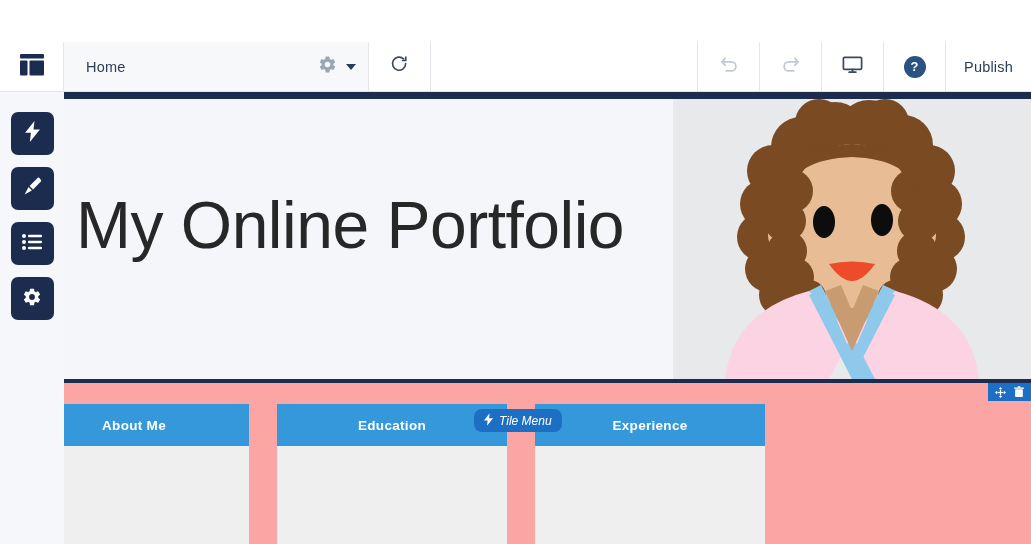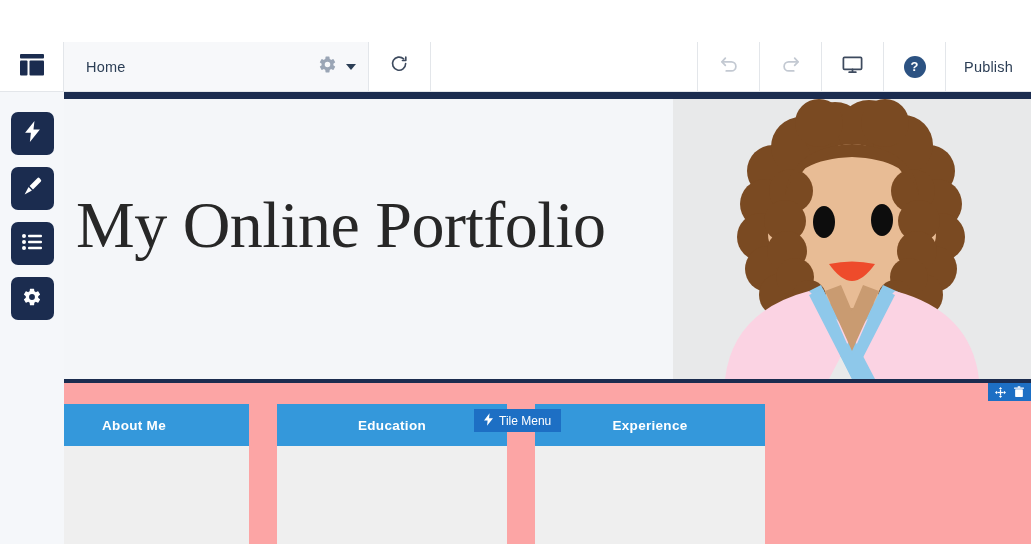--- a/index.html
+++ b/index.html
@@ -89,45 +89,44 @@
   }
   .navy-strip {
     position: absolute; top: 0; left: 64px; width: 967px; height: 7px;
     background: #1b2c4f;
   }
 
   
   .hero {
     position: absolute; top: 7px; left: 0; width: 1031px; height: 280px;
     background: #f4f6f9;
-    font-family: Liberation Serif, serif;
   }
   .hero-title {
     position: absolute; left: 76px; top: 93px;
     font-size: 66px; font-weight: 300; color: #272727;
     letter-spacing: -0.5px; line-height: 1;
     white-space: nowrap;
   }
   .hero-img {
     position: absolute; right: 0; top: 0;
     width: 358px; height: 280px;
     background: #e8e9ea;
     overflow: hidden;
   }
   .hero-img svg { display: block; }
 
   
   .tile-badge {
     position: absolute; left: 474px; top: 317px;
-    height: 23px; border-radius: 0;
+    height: 23px; border-radius: 8px;
     background: #1d6fc4;
     display: flex; align-items: center; gap: 6px;
     padding: 0 10px;
     color: #fff; font-size: 12px;
-    cursor: pointer; z-index: 12;
+    cursor: pointer; z-index: 12; font-style: italic;
   }
 
   
   .tile-section {
     position: absolute; left: 0; top: 287px;
     width: 1031px; height: 207px;
     border-top: 4px solid #1b2c4f;
     border-left: 3px solid #1d6fc4;
     background: #fca5a5;
   }

